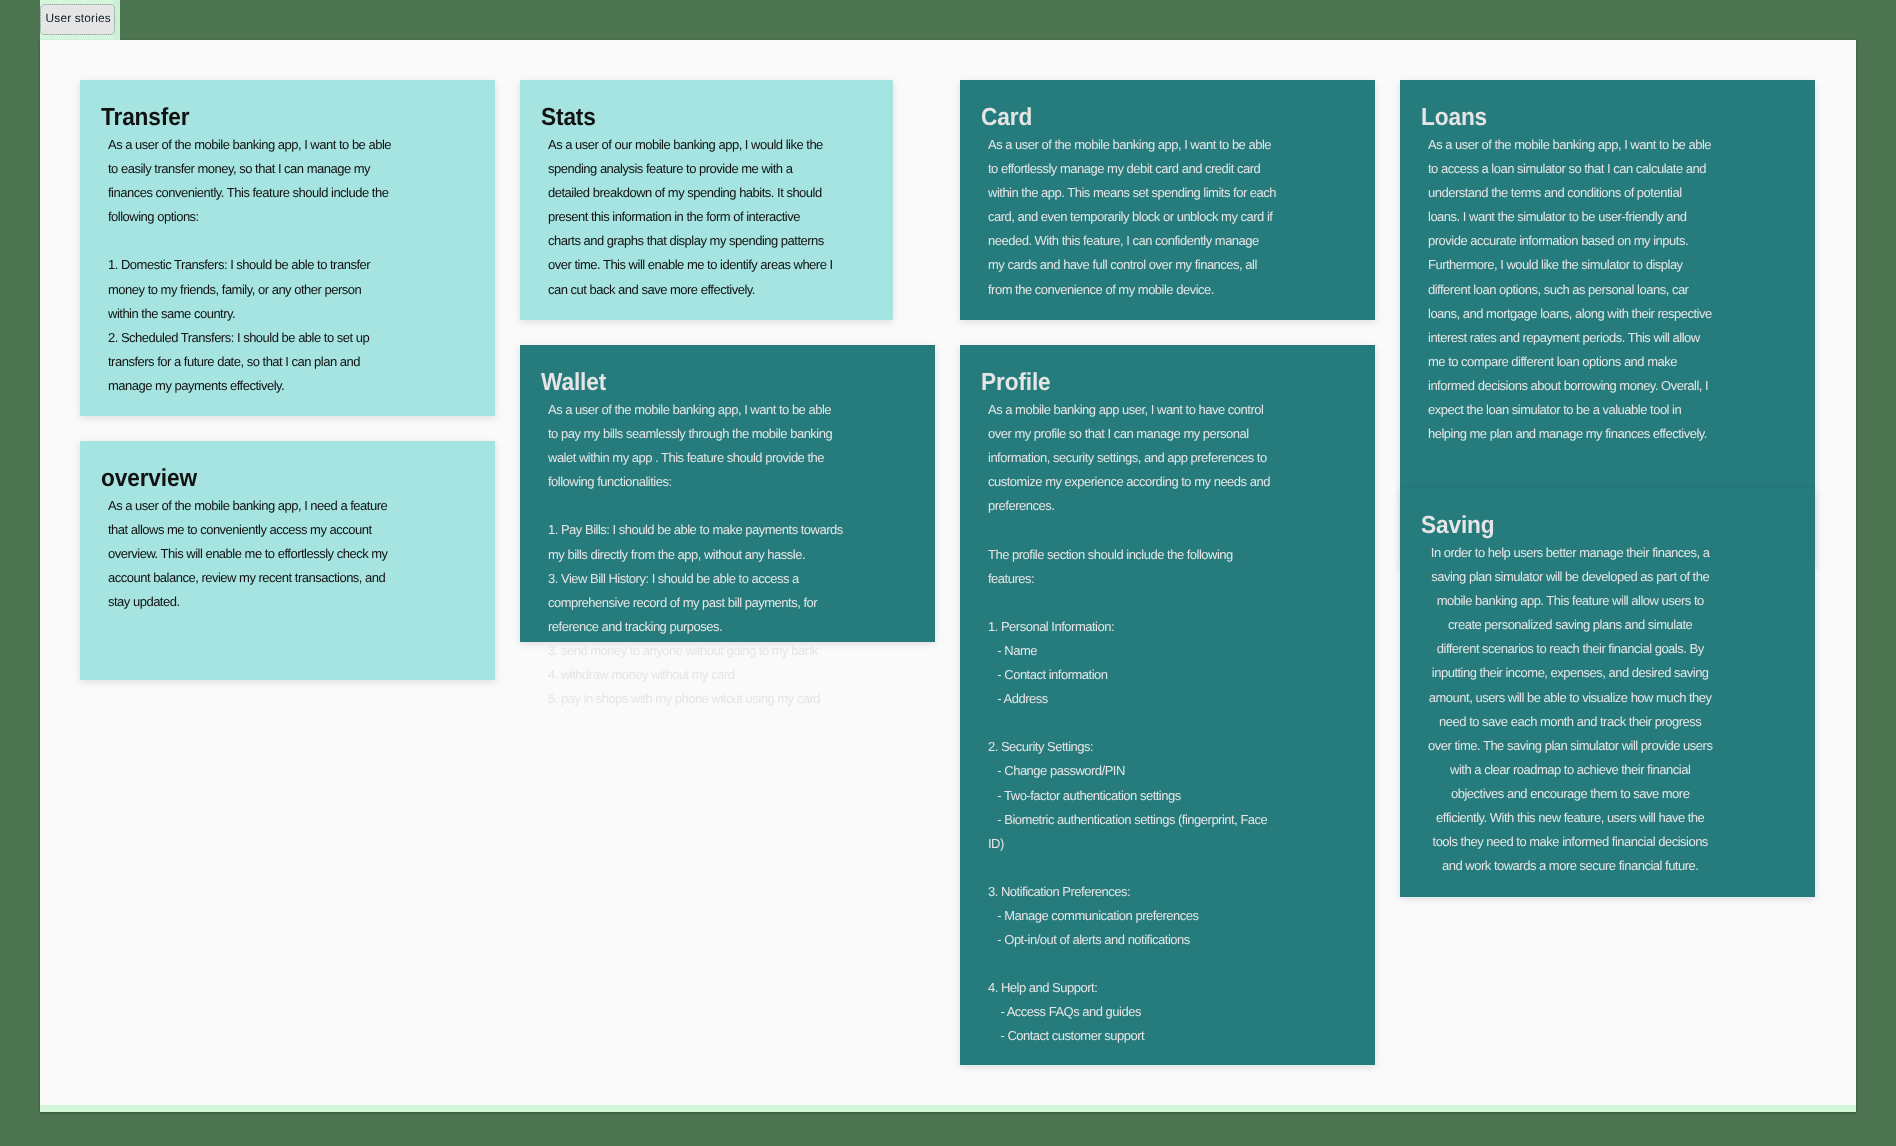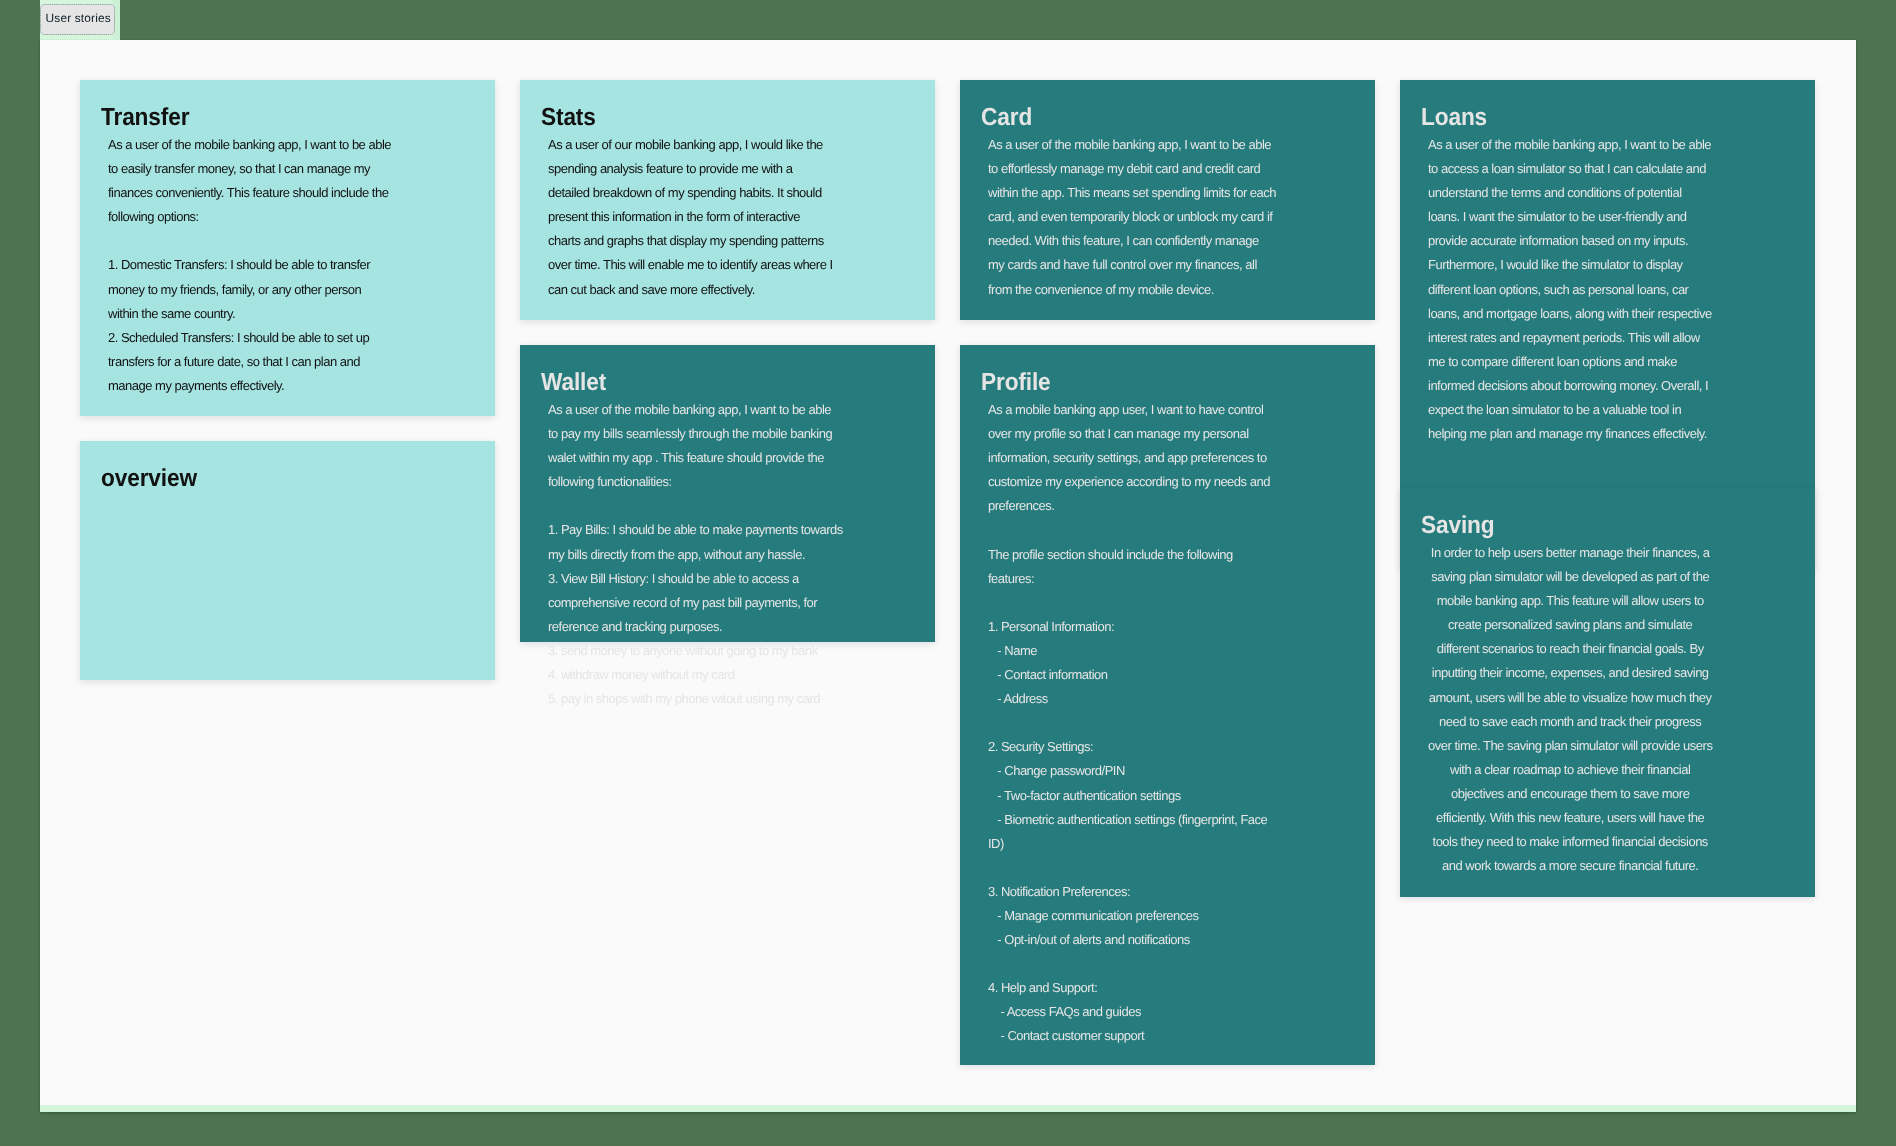--- a/index.html
+++ b/index.html
@@ -89,22 +89,27 @@
 
 1. Domestic Transfers: I should be able to transfer
 money to my friends, family, or any other person
 within the same country.
 2. Scheduled Transfers: I should be able to set up
 transfers for a future date, so that I can plan and
 manage my payments effectively.</div>
   </div>
   <div class="card light" style="left:40px;top:441px;width:415px;height:239px;">
     <div class="title">overview</div>
-  </div>
-  <div class="card light" style="left:480px;top:80px;width:415px;height:240px;">
+    <div class="body">As a user of the mobile banking app, I need a feature
+that allows me to conveniently access my account
+overview. This will enable me to effortlessly check my
+account balance, review my recent transactions, and
+stay updated.</div>
+  </div>
+  <div class="card light" style="left:480px;top:80px;width:373px;height:240px;">
     <div class="title">Stats</div>
     <div class="body">As a user of our mobile banking app, I would like the
 spending analysis feature to provide me with a
 detailed breakdown of my spending habits. It should
 present this information in the form of interactive
 charts and graphs that display my spending patterns
 over time. This will enable me to identify areas where I
 can cut back and save more effectively.</div>
   </div>
   <div class="card dark" style="left:480px;top:345px;width:415px;height:297px;">

